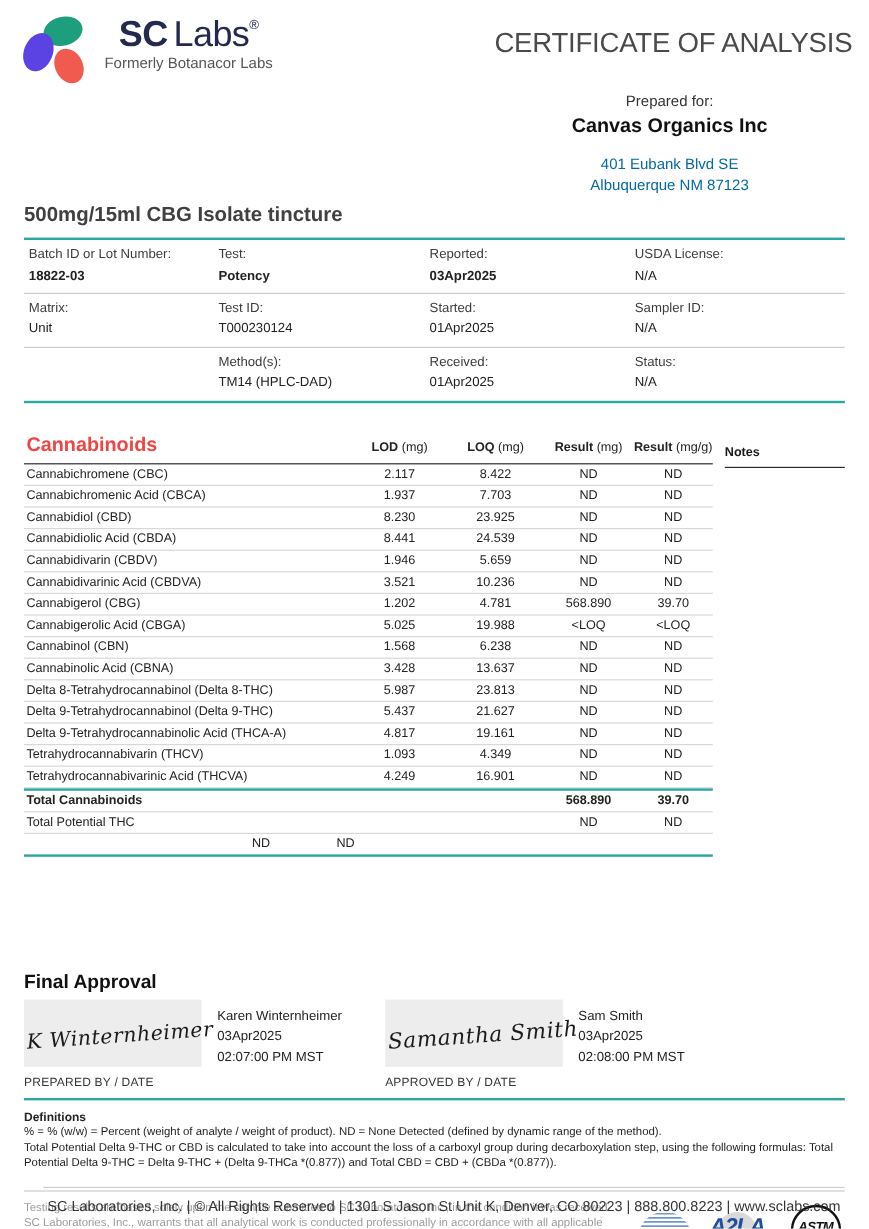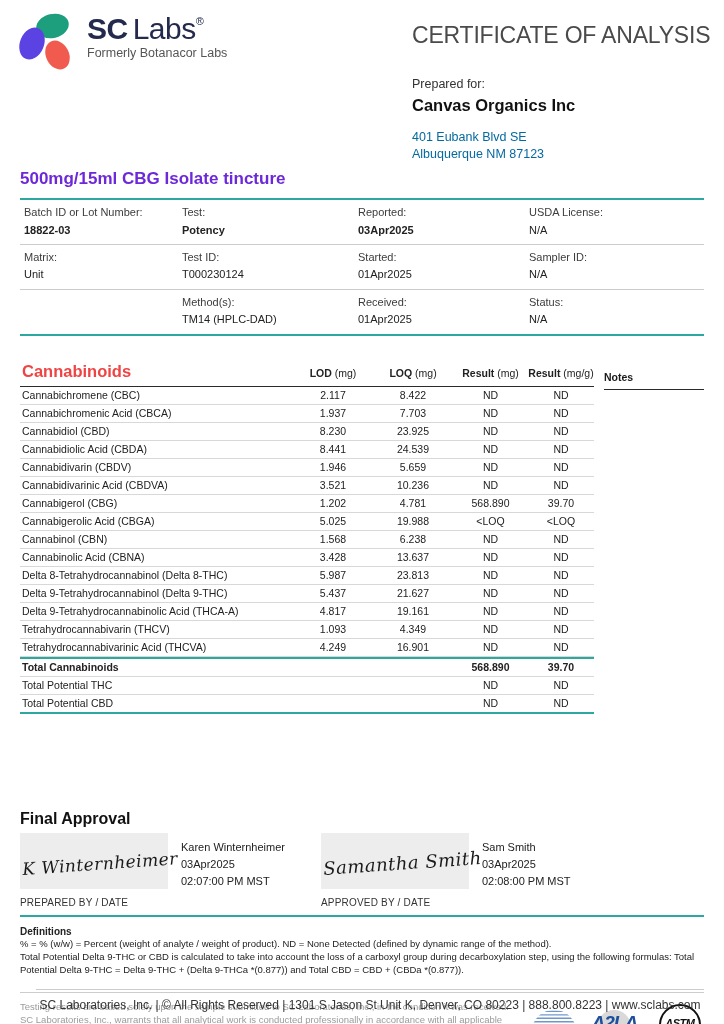--- a/index.html
+++ b/index.html
@@ -1,41 +1,41 @@
 <!DOCTYPE html>
 <html><head>
 <meta charset="utf-8">
 <style>
   * { margin:0; padding:0; box-sizing:border-box; }
   body { background:#ffffff; font-family:"Liberation Sans", sans-serif; color:#222; }
   .page { width:724px; height:1024px; position:relative; background:#fff; padding:0 20px; overflow:hidden; }
 
   
-  .topbar { display:flex; justify-content:space-between; padding-top:12px; }
+  .topbar { display:flex; justify-content:space-between; padding-top:12px;text-align:center; }
   .logo-block { display:flex; align-items:flex-start; }
   .logo-mark { width:58px; height:60px; position:relative; flex:none; }
   .logo-mark .el { position:absolute; border-radius:50%; }
   .el-green  { width:33px; height:24px; left:16px; top:2px;  background:#1d9e7c; transform:rotate(-14deg); }
   .el-purple { width:24px; height:33px; left:0px;  top:15px; background:#5a43e2; transform:rotate(22deg); }
   .el-coral  { width:23px; height:30px; left:26px; top:28px; background:#f15a4f; transform:rotate(-26deg); }
   .logo-words { margin-left:9px; }
   .wordmark { font-size:30px; color:#232a4d; line-height:1.1; letter-spacing:-0.5px; }
   .wordmark .sc { font-weight:800; }
   .wordmark .labs { font-weight:500; margin-left:5px; }
   .wordmark .reg { font-size:11px; vertical-align:14px; font-weight:400; }
   .tagline { font-size:12.5px; color:#555; margin-top:1px; }
 
   .coa-block { width:292px; padding-top:10px; }
   .coa-title { font-size:23px; font-weight:300; color:#4a4a4a; letter-spacing:-0.2px; white-space:nowrap; }
   .prepared-for { font-size:12.5px; color:#333; margin-top:28px; }
   .client-name { font-size:16.5px; font-weight:bold; color:#111; margin-top:5px; }
   .client-addr { font-size:12.5px; color:#0369a1; line-height:1.35; margin-top:14px; }
 
   
-  .product-title { margin-top:6px; font-size:17px; font-weight:bold; color:#6d28d9;
+  .product-title { margin-top:6px; font-size:17px; font-weight:bold; color:#404040;
                    padding-bottom:9px; border-bottom:2px solid #2ba8a0; }
   .info-grid { }
   .info-row { display:flex; padding:6px 0 7px 4px; border-bottom:1px solid #ccc; }
   .info-row:last-child { border-bottom:2px solid #2ba8a0; }
   .cell { }
   .c1 { width:158px; } .c2 { width:176px; } .c3 { width:171px; } .c4 { flex:1; }
   .cell .lbl { font-size:11px; color:#3c3c3c; line-height:1.25; }
   .cell .val { font-size:11px; color:#222; margin-top:4px; line-height:1.2; }
   .cell .val.b { font-weight:bold; }
 
@@ -315,21 +315,20 @@
           <div class="n w-rmgg">39.70</div>
         </div>
         <div class="t-row">
           <div class="a">Total Potential THC</div>
           <div class="n w-lod"></div>
           <div class="n w-loq"></div>
           <div class="n w-rmg">ND</div>
           <div class="n w-rmgg">ND</div>
         </div>
         <div class="t-row">
-          <div class="a">Total Potential CBD</div>
           <div class="n w-lod"></div>
           <div class="n w-loq"></div>
           <div class="n w-rmg">ND</div>
           <div class="n w-rmgg">ND</div>
         </div>
       </div>
     </div>
 
     <div class="cannab-notes">
       <div class="notes-hdr">Notes</div>

